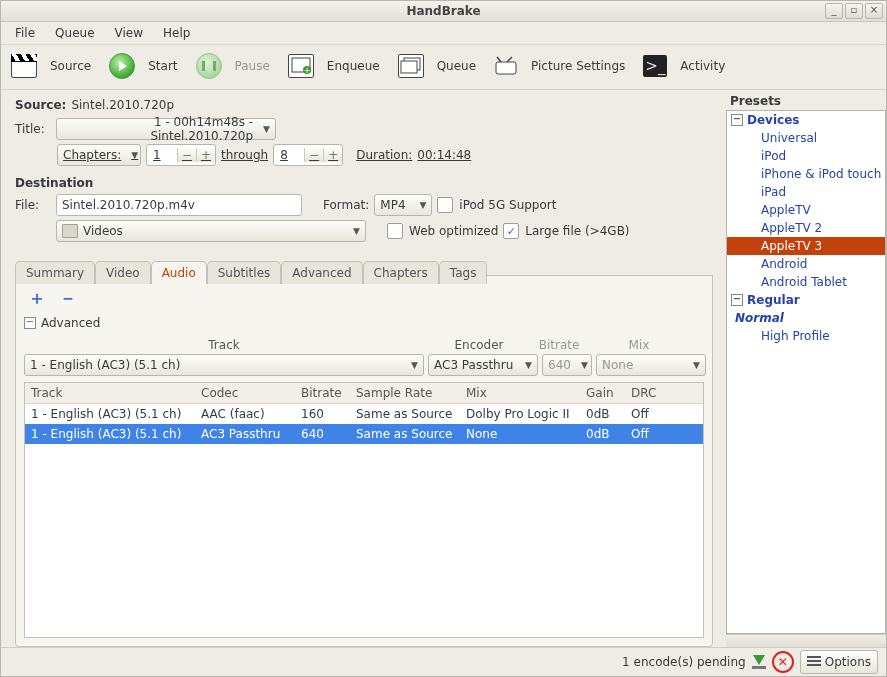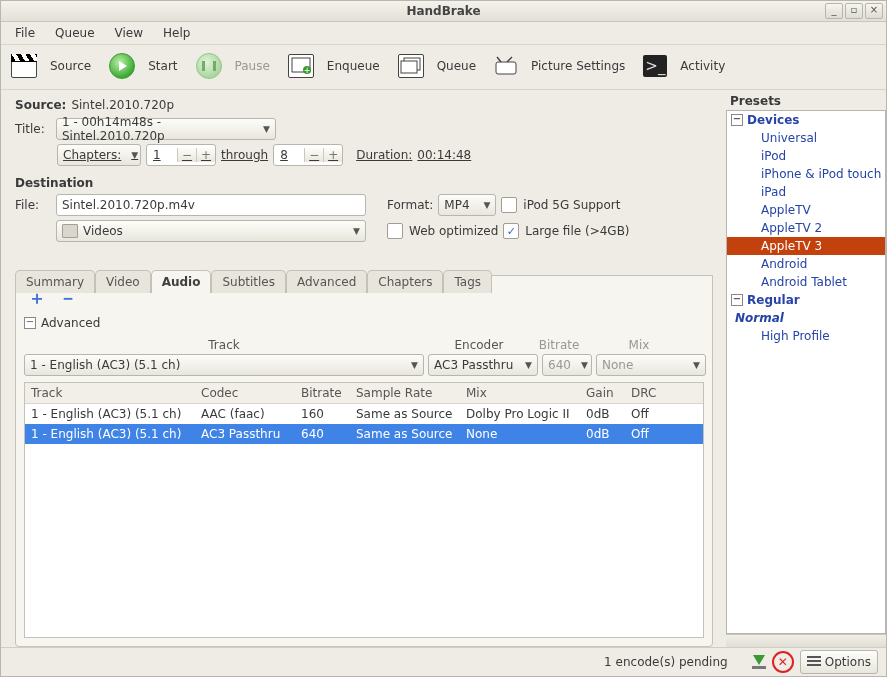--- a/index.html
+++ b/index.html
@@ -100,20 +100,21 @@
   .row-label { min-width:36px; }
   .combo, .entry, .spin, .btn {
     height:22px; box-sizing:border-box;
     background:#fff;
     border:1px solid #b7b5ad; border-radius:3px;
     padding:0 5px;
     display:flex; align-items:center;
   }
   .combo.shaded, .btn.shaded, .spin.shaded {
     background:linear-gradient(#fdfdf9,#e8e6dd);
+    text-align:right;
   }
   .combo { justify-content:space-between; gap:6px;}
   .combo .tri { font-size:9px; color:#555; margin-left:4px;}
   .spin {
     display:flex; padding:0;
   }
   .spin .val { flex:1; padding:0 6px; display:flex; align-items:center;}
   .spin .ctrl {
     width:18px; display:flex; align-items:center; justify-content:center;
     border-left:1px solid #cac8bf;
@@ -130,27 +131,26 @@
   .tabstrip {
     display:flex; align-items:flex-end; gap:0px;
     margin-top:8px;
   }
   .tab {
     padding:4px 10px 4px 10px;
     border:1px solid #c3c1b8;
     border-bottom:none;
     background:#e7e5dc;
     border-top-left-radius:5px;border-top-right-radius:5px;
-    position:relative; top:18px;
+    position:relative; top:9px;
     color:#555;
   }
   .tab.active {
-    background:#f6f5ef; color:#404040;
+    background:#f6f5ef; color:#c2410c;
     z-index:2;
-    font-weight:bold;
   }
   .tabpanel {
     flex:1;
     border:1px solid #c3c1b8;
     background:#f6f5ef;
     padding:8px;
     display:flex; flex-direction:column;
     min-height:0;
     border-bottom-left-radius:4px;border-bottom-right-radius:4px;
   }
@@ -327,21 +327,21 @@
           <span class="ctrl dim">−</span>
           <span class="ctrl dim">+</span>
         </div>
         <span style="margin-left:8px">Duration:</span>
         <span>00:14:48</span>
       </div>
 
       <div class="section-label" style="margin-top:8px">Destination</div>
       <div class="row">
         <span class="row-label">File:</span>
-        <div class="entry" style="width:310px">
+        <div class="entry" style="width:246px">
           <span>Sintel.2010.720p.m4v</span>
         </div>
         <span style="margin-left:16px">Format:</span>
         <div class="combo shaded" style="width:58px">
           <span>MP4</span>
           <span class="tri">▼</span>
         </div>
         <label class="check">
           <span class="checkbox"></span>
           <span>iPod 5G Support</span>
@@ -470,21 +470,21 @@
         <div class="tree-item">High Profile</div>
       </div>
       <div class="presets-scroll"></div>
     </div>
 
   </div>
 
   <div class="statusbar">
     <span></span>
     <div class="rightcluster">
-      <span style="margin-right:18px">1 encode(s) pending</span>
+      <span style="">1 encode(s) pending</span>
       <div style="display:flex;flex-direction:column;align-items:center">
         <div class="dl-arrow"></div>
         <div class="dl-base"></div>
       </div>
       <div class="circle-x">✕</div>
       <div class="smallbtn">
         <span style="width:14px;height:12px;background:repeating-linear-gradient(#555 0 2px,transparent 2px 4px);"></span>
         <span>Options</span>
       </div>
     </div>

